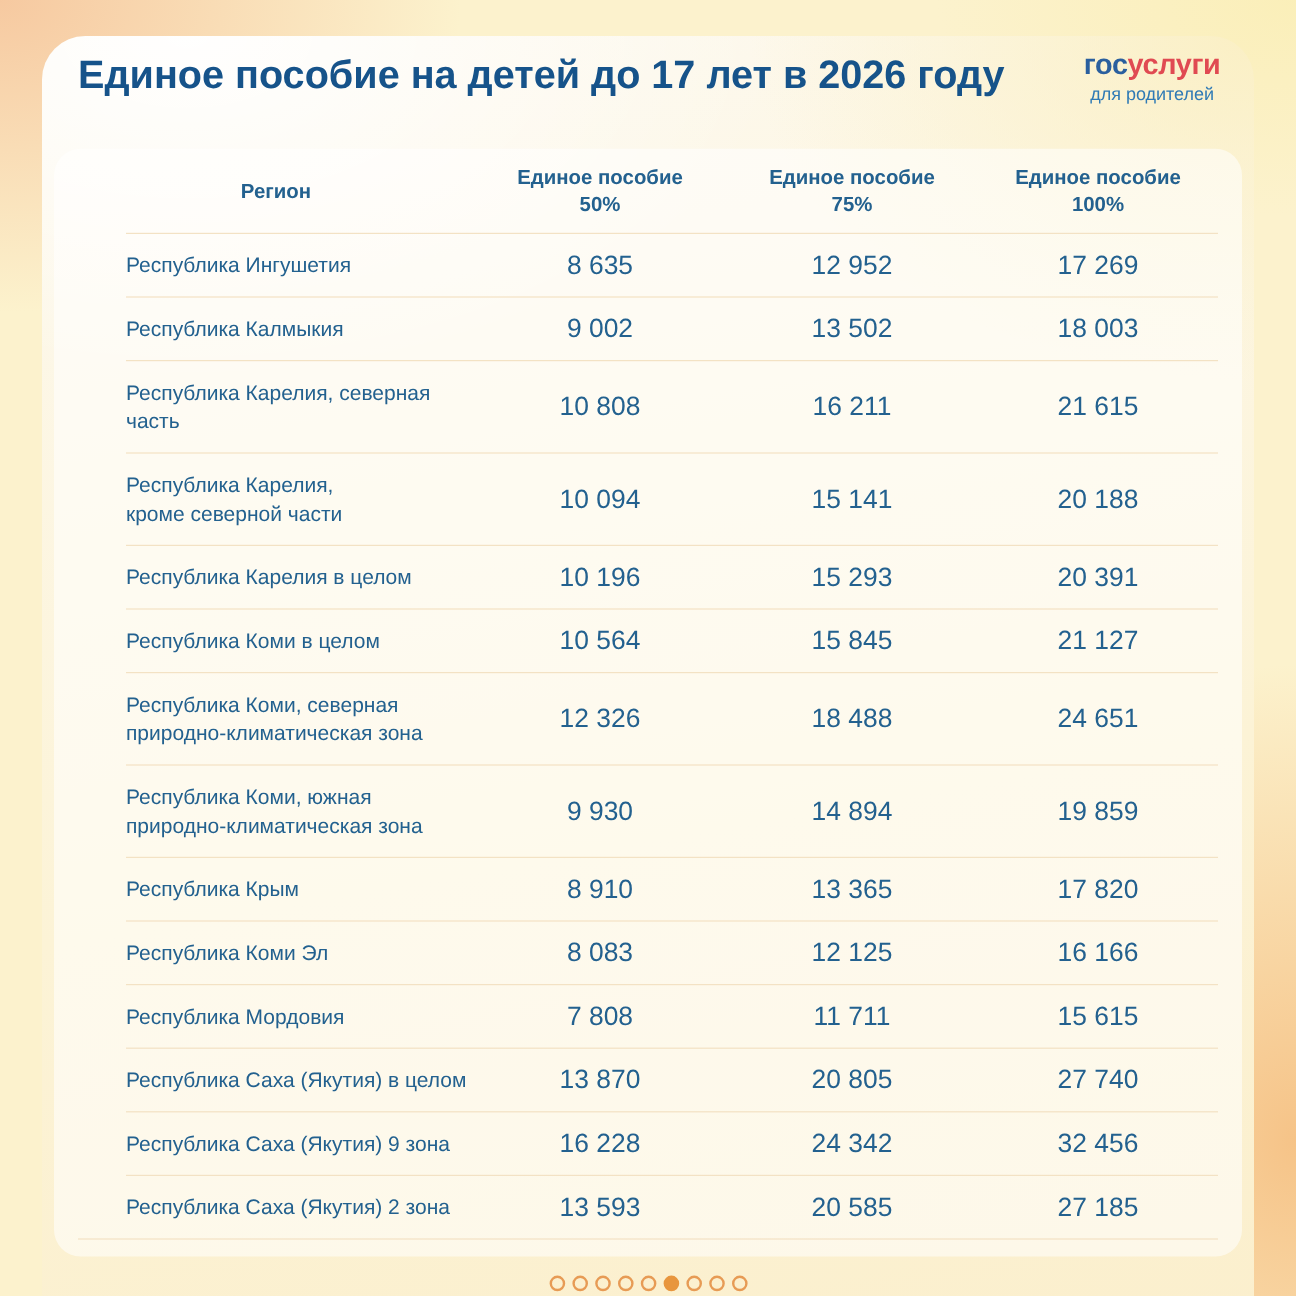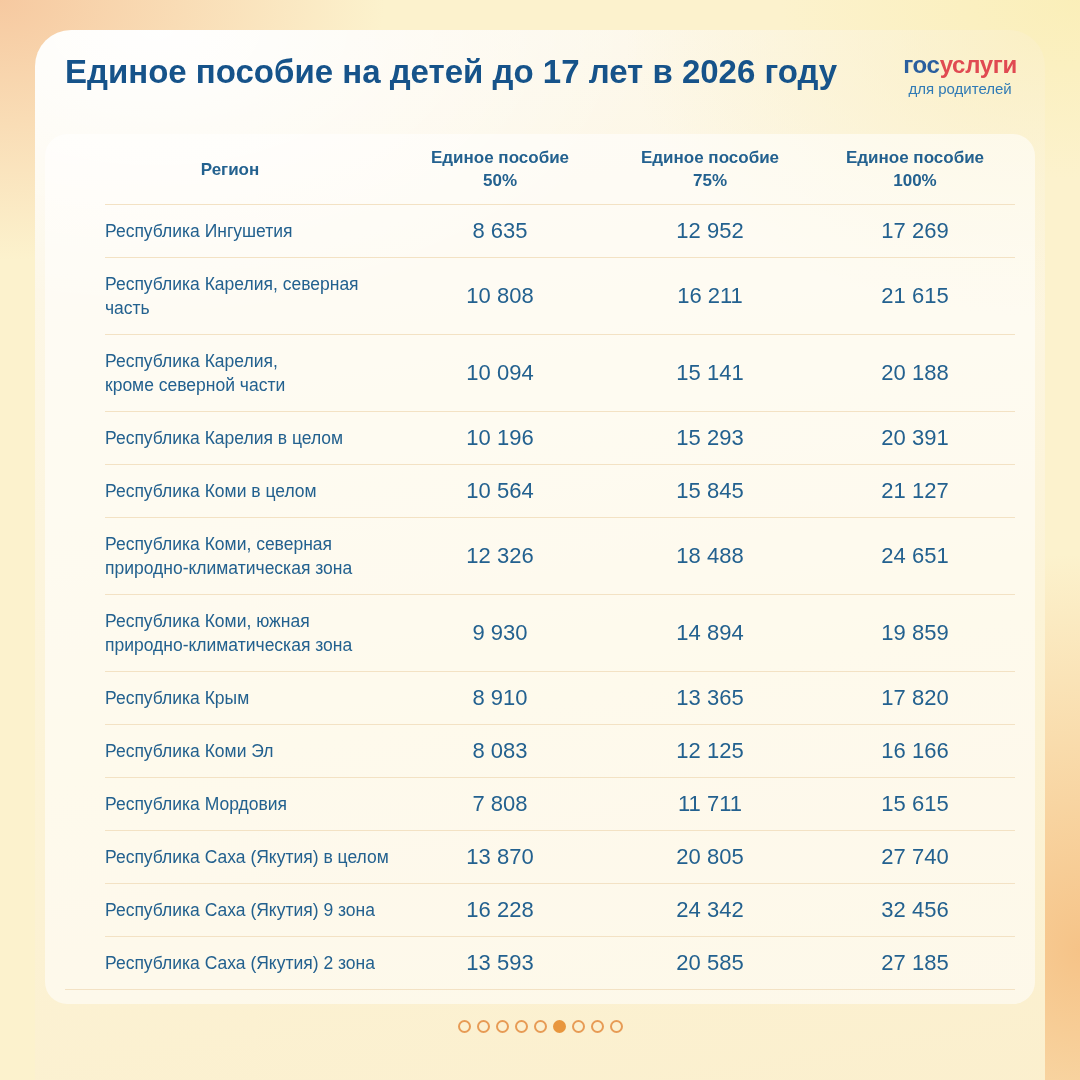--- a/index.html
+++ b/index.html
@@ -32,21 +32,21 @@
     background-color:#fcf3d6;
     background-image:
       radial-gradient(900px 520px at 12% 0%, rgba(255,255,255,.95), rgba(255,255,255,0) 55%),
       radial-gradient(700px 480px at 100% 0%, rgba(250,238,190,.85), rgba(250,238,190,0) 60%),
       linear-gradient(170deg,#fdf9ef 0%, #fcf3d6 60%, #fbefcd 100%);
   }
   .card-header{
     display:flex;
     justify-content:space-between;
     align-items:flex-start;
-    padding:20px 28px 0 30px;
+    padding:10px 28px 0 30px;
   }
   .page-title{
     font-size:33px;
     line-height:44px;
     font-weight:700;
     color:var(--title-blue);
   }
   .logo{ text-align:center; padding-top:2px;}
   .logo-line{
     font-size:24px;
@@ -146,20 +146,26 @@
       </div>
     <div class="tbody">
 
     <div class="trow">
           <div class="td-region">Республика Ингушетия</div>
           <div class="td-val">8 635</div>
           <div class="td-val">12 952</div>
           <div class="td-val">17 269</div>
         </div>
         <div class="trow">
+          <div class="td-region">Республика Калмыкия</div>
+          <div class="td-val">9 002</div>
+          <div class="td-val">13 502</div>
+          <div class="td-val">18 003</div>
+        </div>
+        <div class="trow">
           <div class="td-region">Республика Карелия, северная часть</div>
           <div class="td-val">10 808</div>
           <div class="td-val">16 211</div>
           <div class="td-val">21 615</div>
         </div>
         <div class="trow">
           <div class="td-region">Республика Карелия,
 кроме северной части</div>
           <div class="td-val">10 094</div>
           <div class="td-val">15 141</div>

